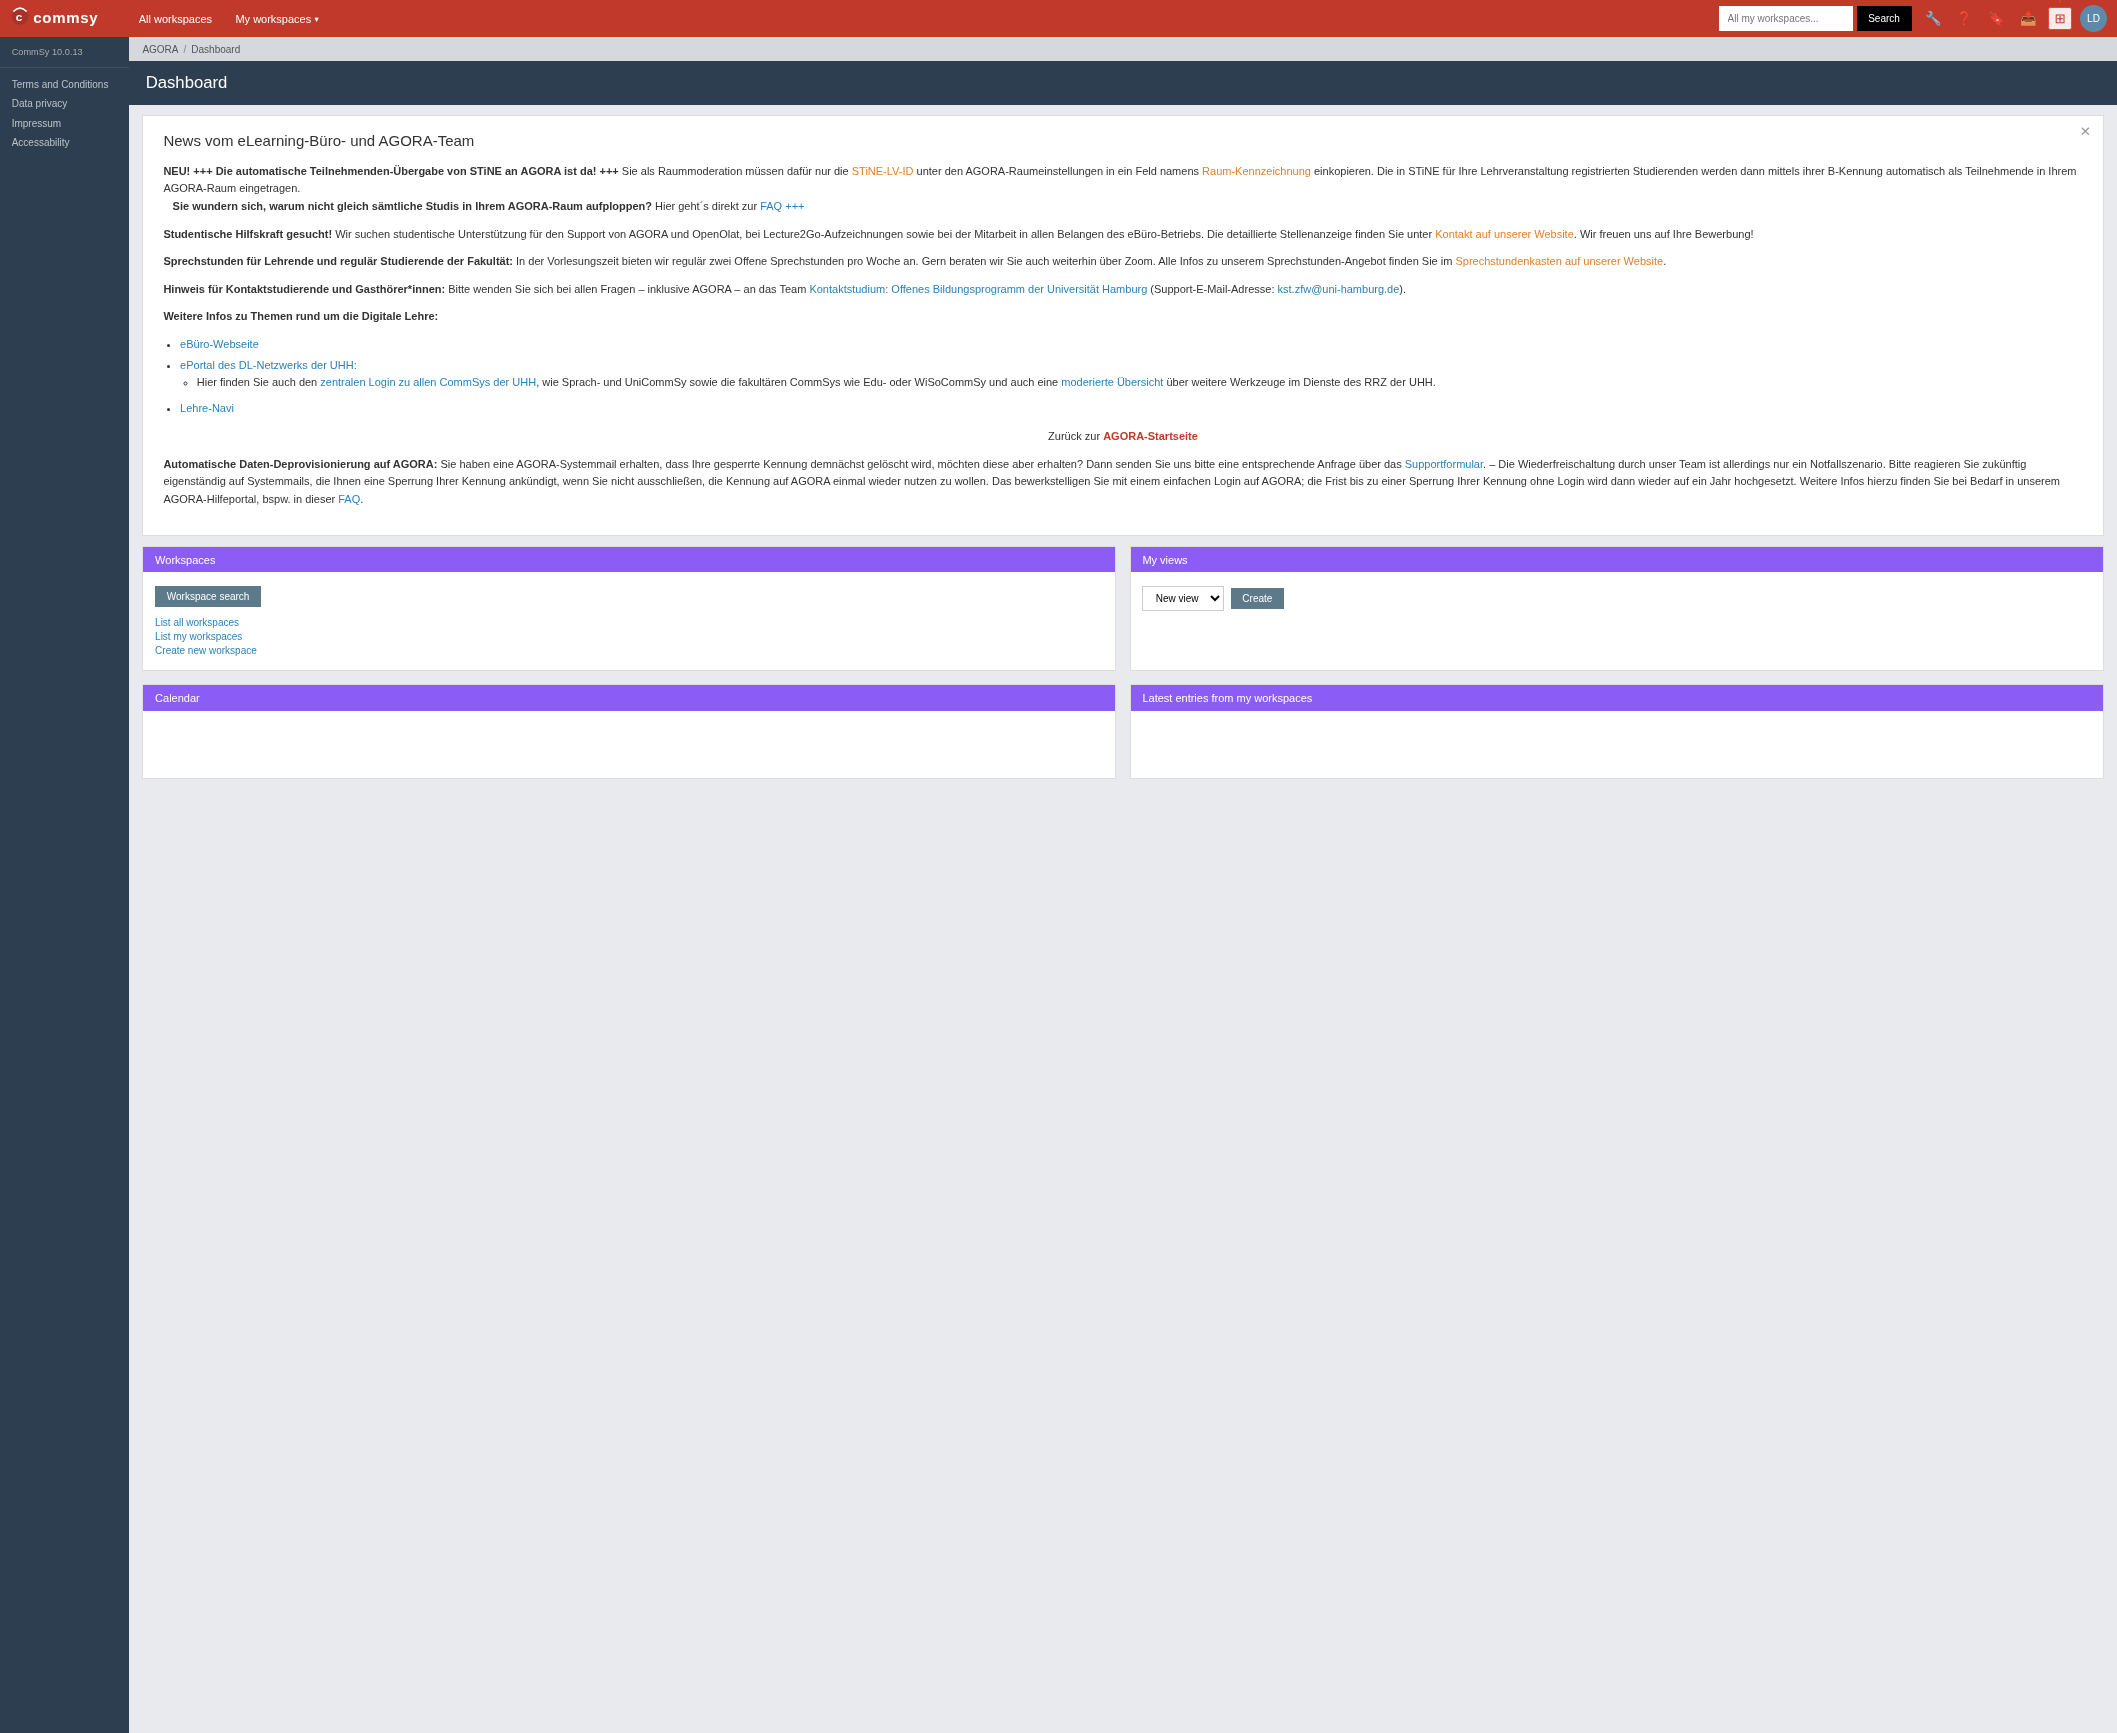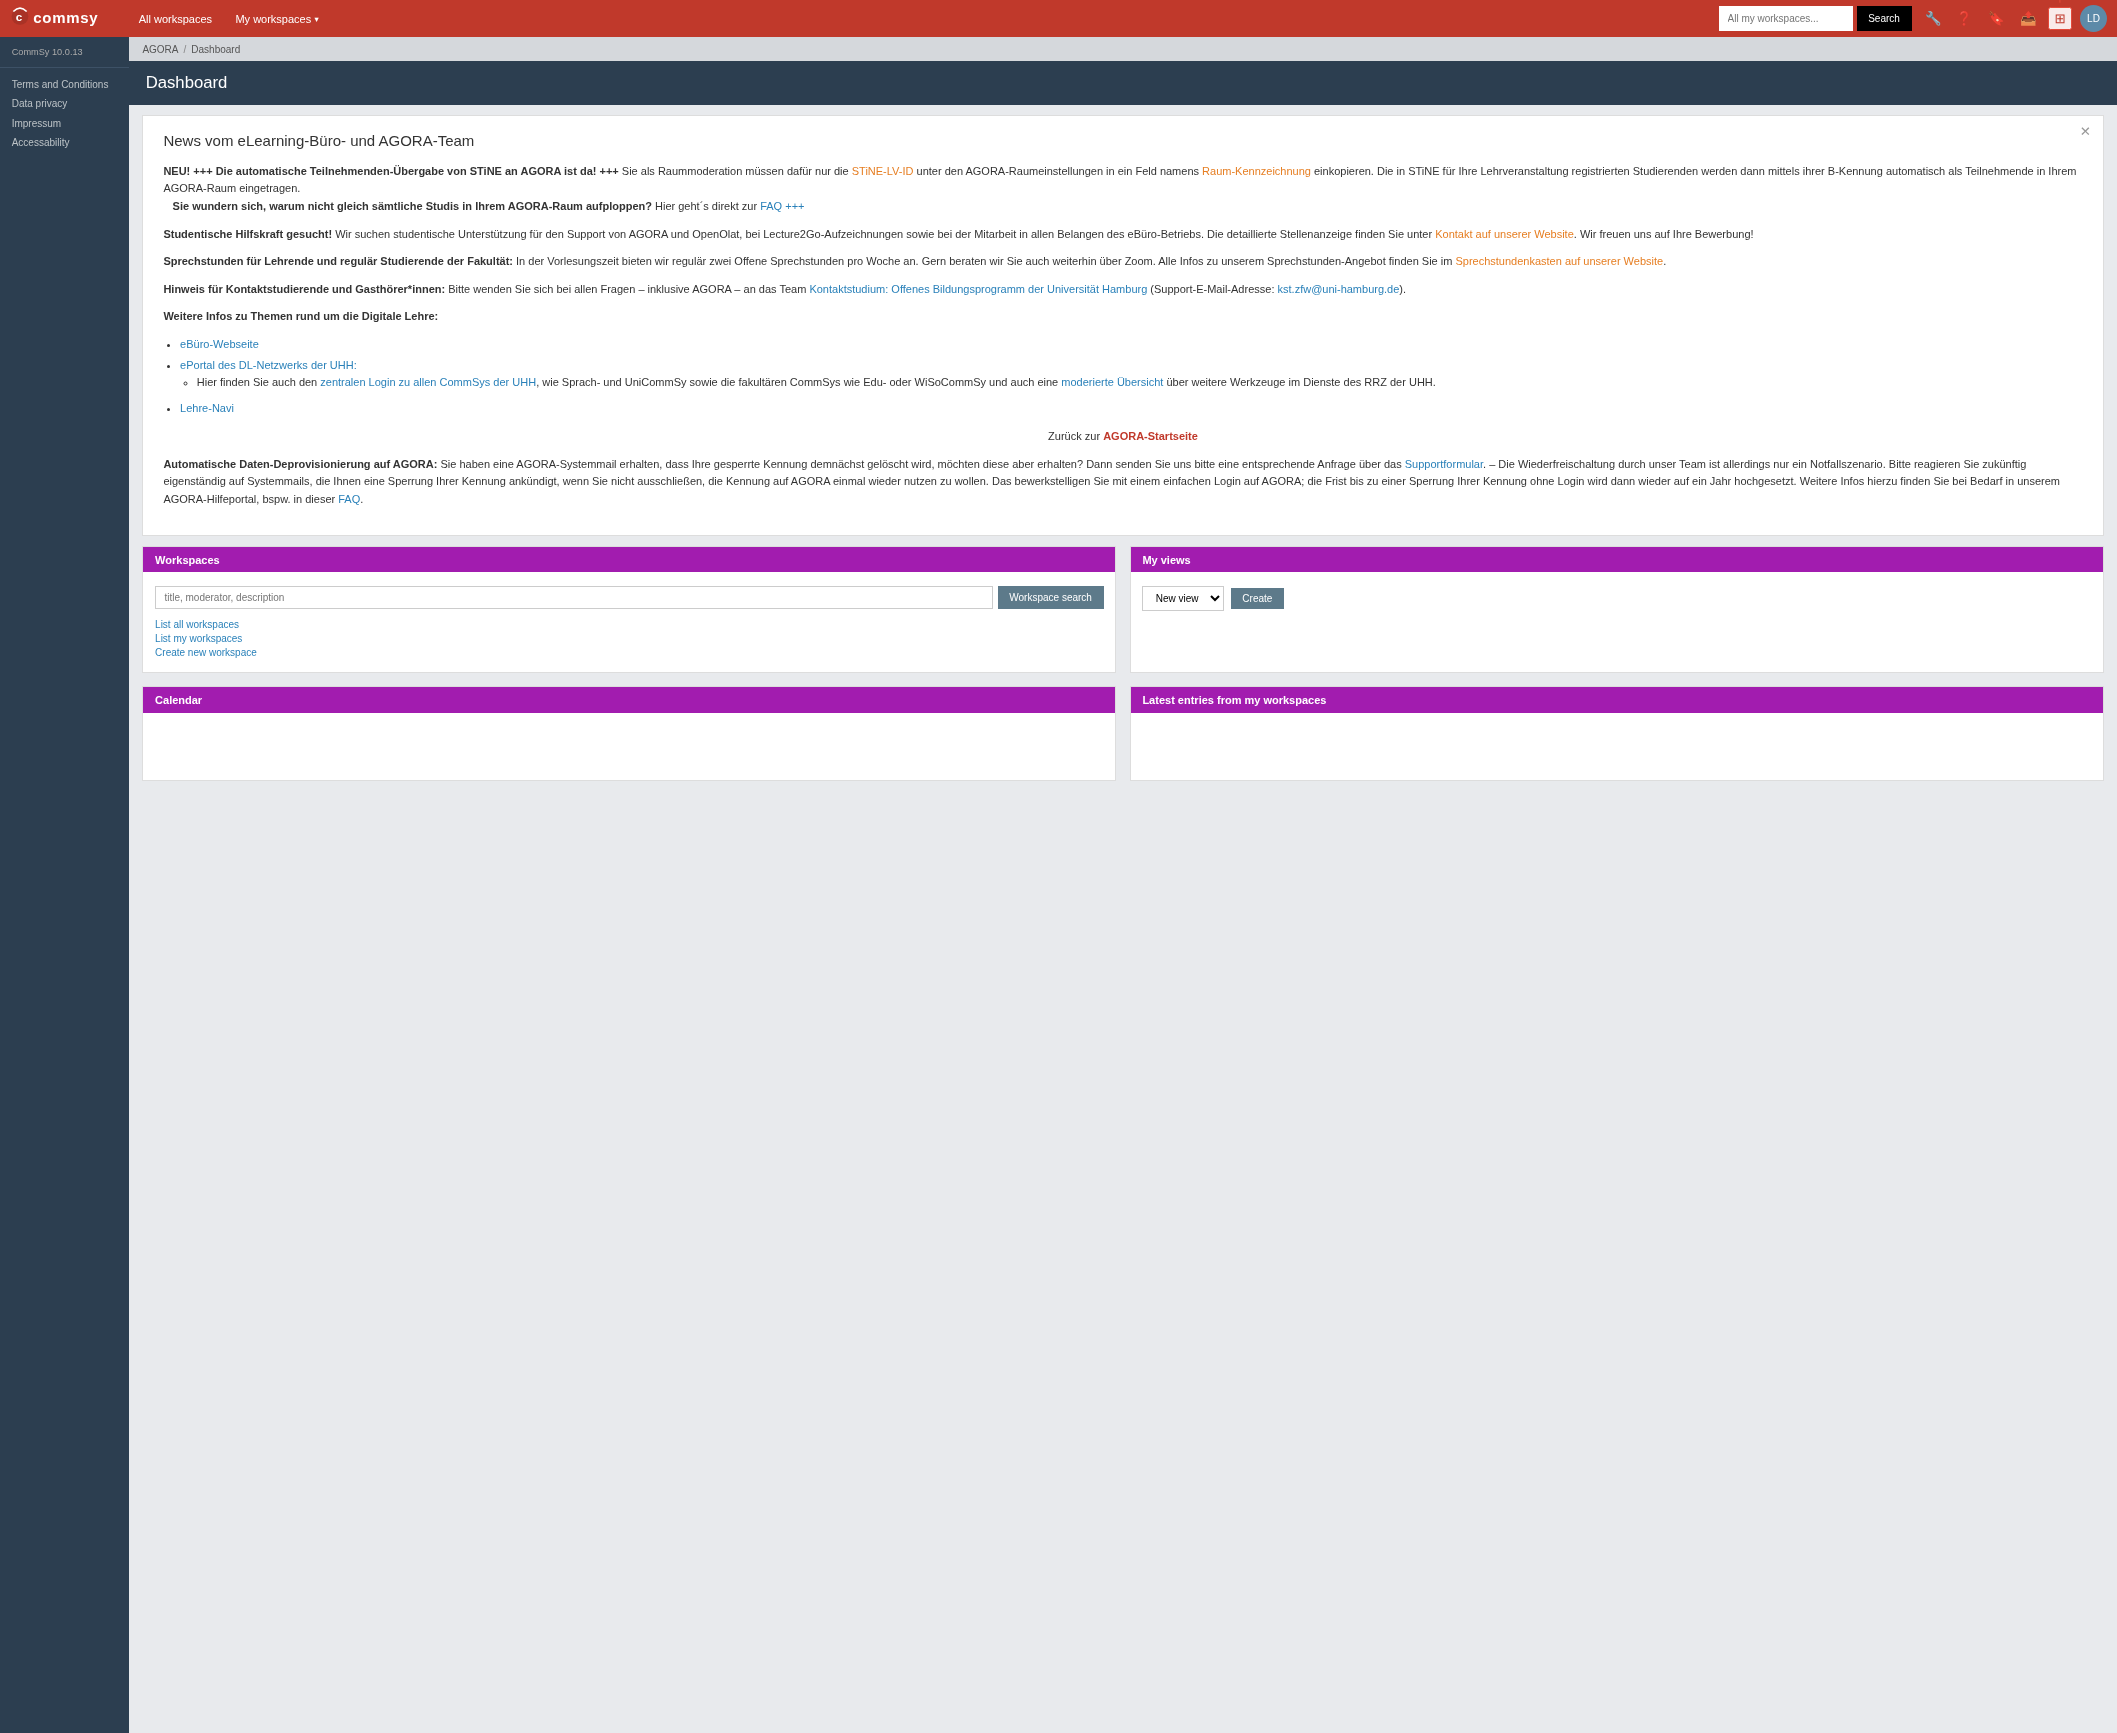--- a/index.html
+++ b/index.html
@@ -214,25 +214,25 @@
       display: flex;
       gap: 13.4px;
       padding: 0 13.4px 13.4px;
     }
     .bottom-panel {
       flex: 1;
       background: white;
       border: 0.8px solid #ddd;
     }
     .panel-header {
-      background: #a21caf;
+      background: #8b5cf6;
       color: white;
       padding: 6.7px 11.7px;
       font-size: 11px;
-      font-weight: bold;
+      font-weight: normal;
     }
     .panel-body {
       padding: 13.4px 11.7px;
     }
     .workspace-search-row {
       display: flex;
       gap: 5px;
       margin-bottom: 10px;
     }
     .ws-input {
@@ -392,21 +392,20 @@
         </p>
       </div>
     </div>
 
     <div class="bottom-section">
 
       <div class="bottom-panel">
         <div class="panel-header">Workspaces</div>
         <div class="panel-body">
           <div class="workspace-search-row">
-            <input class="ws-input" type="text" placeholder="title, moderator, description" style="">
             <button class="ws-btn">Workspace search</button>
           </div>
           <div class="ws-links">
             <a class="ws-link">List all workspaces</a>
             <a class="ws-link">List my workspaces</a>
             <a class="ws-link">Create new workspace</a>
           </div>
         </div>
       </div>
 

